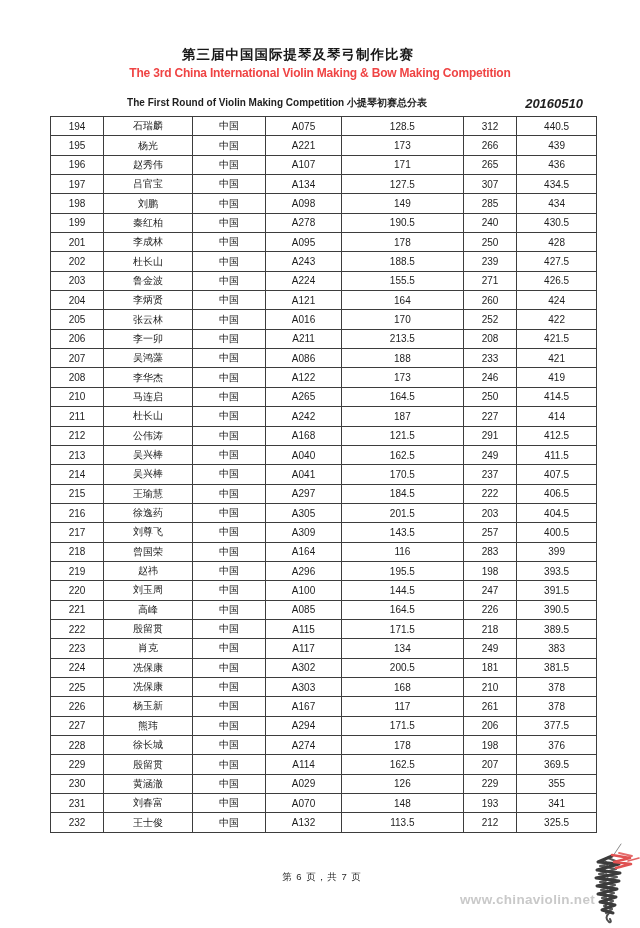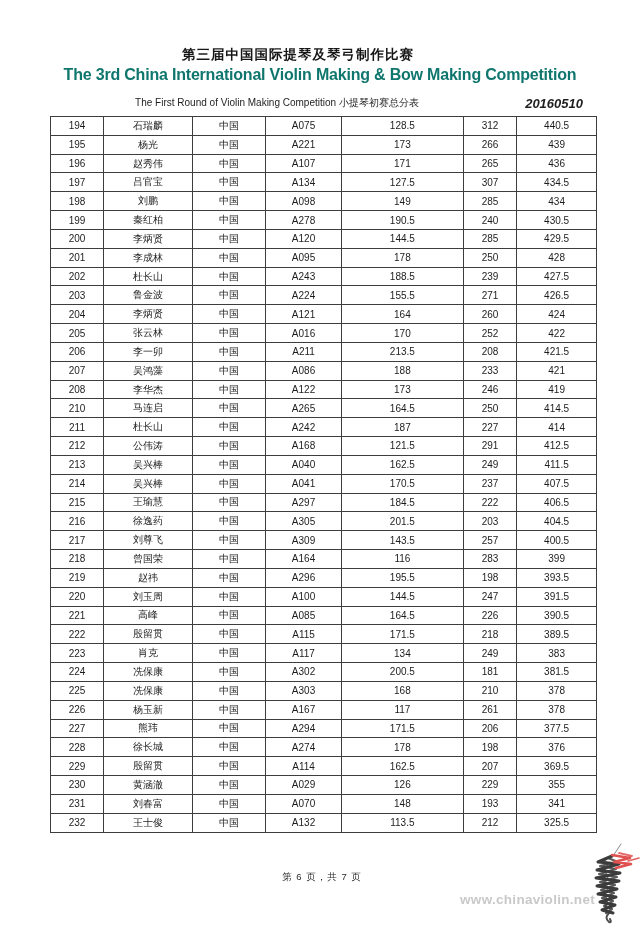--- a/index.html
+++ b/index.html
@@ -14,27 +14,27 @@
   }
   .title-zh{
     position:absolute;top:46px;left:0;width:596px;
     text-align:center;
     font-weight:bold;font-size:13.5px;letter-spacing:1px;
     color:#161616;
   }
   .title-en{
     position:absolute;top:66px;left:0;width:640px;
     text-align:center;
-    font-weight:bold;font-size:16px;letter-spacing:-0.2px;
-    color:#0f766e;
+    font-weight:bold;font-size:12px;letter-spacing:-0.2px;
+    color:#ef4444;
   }
   .subtitle{
     position:absolute;top:96px;left:0;width:554px;
     text-align:center;
-    font-size:10px;color:#1e1e1e;
+    font-size:10px;color:#1e1e1e;font-weight:bold;
   }
   .date{
     position:absolute;top:96px;right:57px;
     font-size:13px;font-style:italic;font-weight:bold;color:#1e1e1e;
   }
   table.results{
     position:absolute;top:116px;left:50px;
     width:547px;height:717px;
     border-collapse:collapse;table-layout:fixed;
   }
@@ -130,29 +130,20 @@
           <td>434</td>
         </tr>
         <tr>
           <td>199</td>
           <td>秦红柏</td>
           <td>中国</td>
           <td>A278</td>
           <td>190.5</td>
           <td>240</td>
           <td>430.5</td>
-        </tr>
-        <tr>
-          <td>200</td>
-          <td>李炳贤</td>
-          <td>中国</td>
-          <td>A120</td>
-          <td>144.5</td>
-          <td>285</td>
-          <td>429.5</td>
         </tr>
         <tr>
           <td>201</td>
           <td>李成林</td>
           <td>中国</td>
           <td>A095</td>
           <td>178</td>
           <td>250</td>
           <td>428</td>
         </tr>

